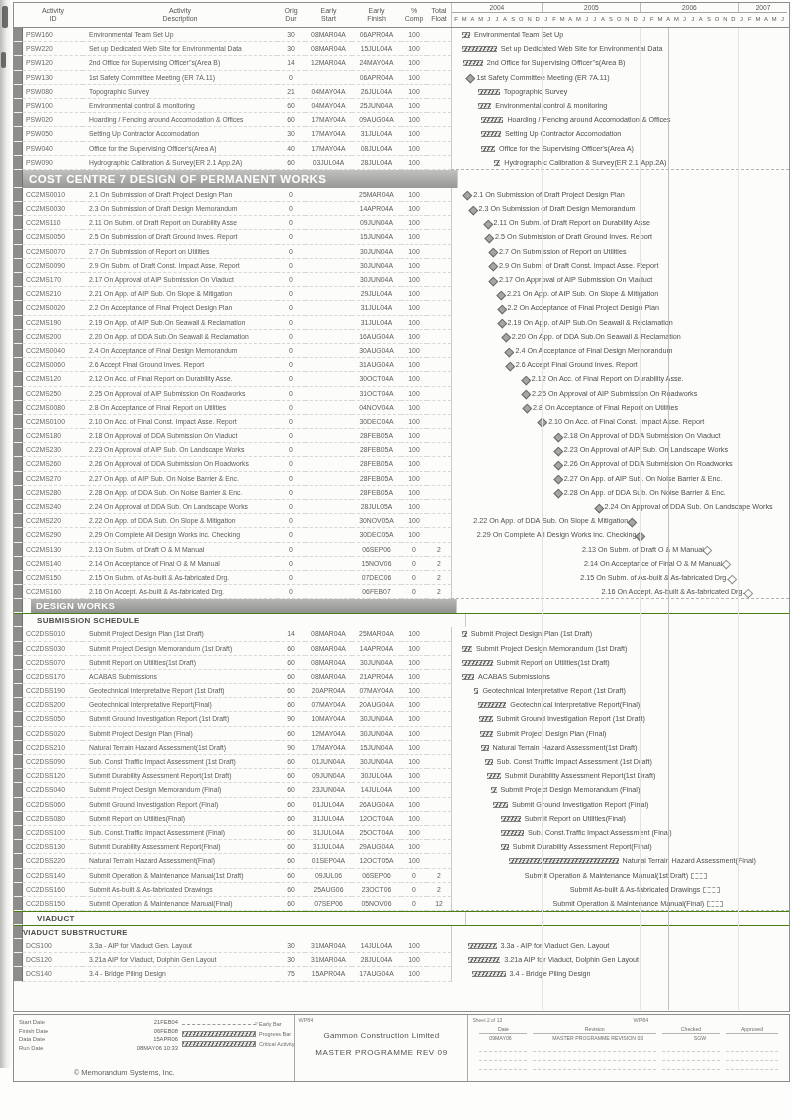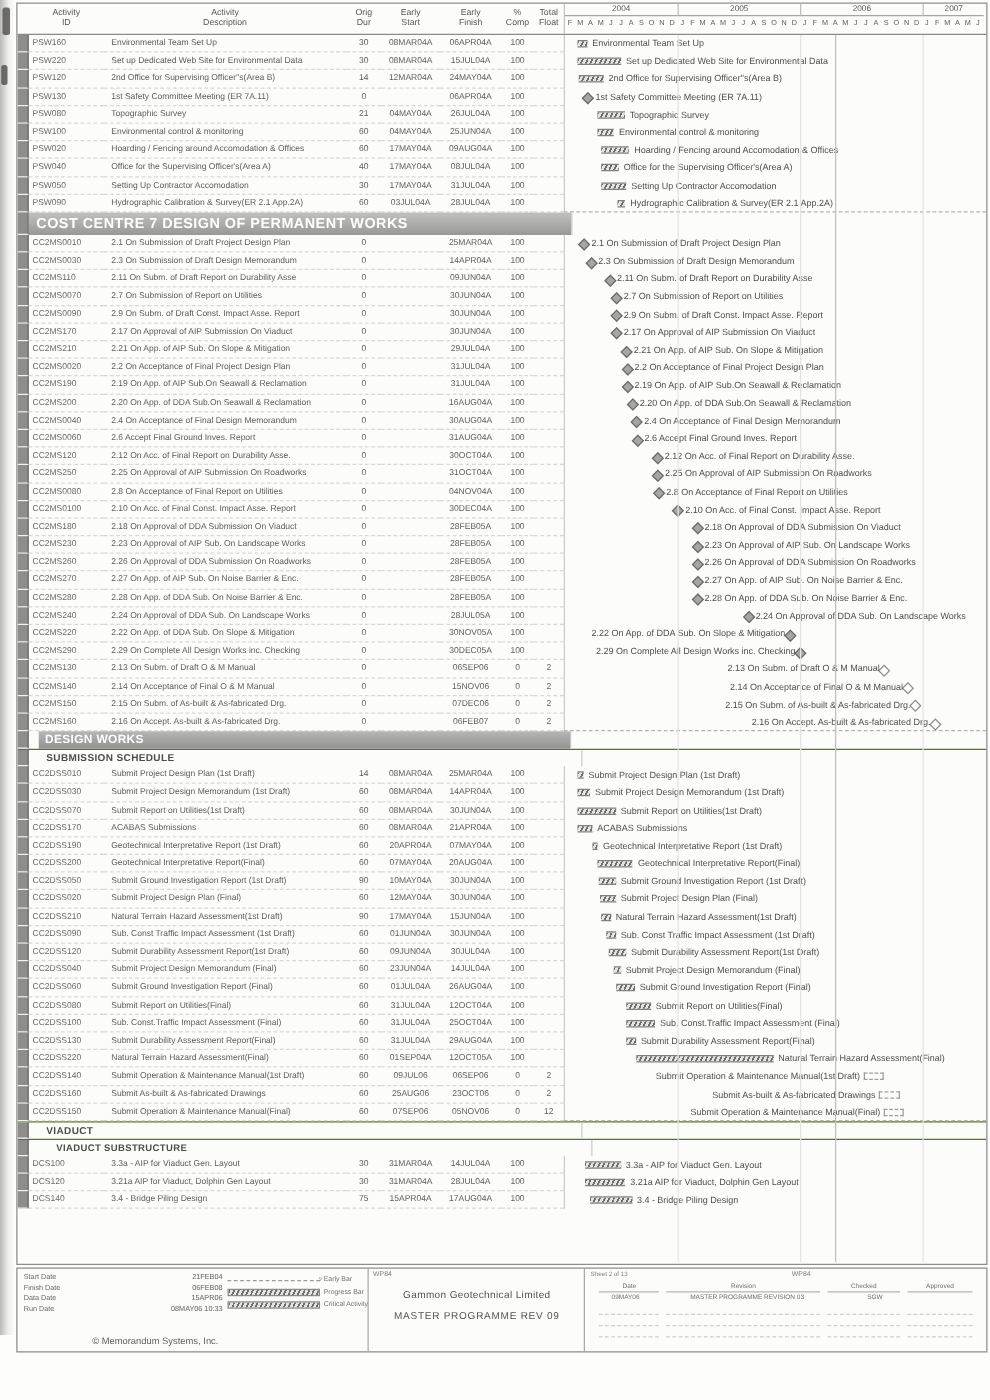--- a/index.html
+++ b/index.html
@@ -40,21 +40,21 @@
 
   
   .t-s1{height:18px;}
   .t-s1 .seclabel{flex:0 0 428px;background:linear-gradient(#c0c0be,#989896);color:#ffffff;
       font-weight:bold;font-size:11.5px;line-height:18px;padding-left:6px;letter-spacing:.4px;white-space:nowrap;overflow:hidden;}
   .t-s2{height:14px;}
   .t-s2 .seclabel{flex:0 0 420px;margin-left:8px;background:linear-gradient(#b6b6b4,#929290);color:#ffffff;
       font-weight:bold;font-size:9.5px;line-height:14px;padding-left:5px;letter-spacing:.3px;white-space:nowrap;overflow:hidden;}
   .t-sh,.t-sh2{height:13px;border-top:1px solid #4d7c0f;}
   .t-sh .seclabel{flex:0 0 428px;font-size:8px;font-weight:bold;color:#4d4d4b;line-height:13px;padding-left:14px;letter-spacing:.3px;}
-  .t-sh2 .seclabel{flex:0 0 428px;font-size:7.6px;font-weight:bold;color:#4d4d4b;line-height:13px;padding-left:22px;letter-spacing:.3px;}
+  .t-sh2 .seclabel{flex:0 0 428px;font-size:7.6px;font-weight:bold;color:#4d4d4b;line-height:13px;letter-spacing:.3px;}
 
   
   .gbar{position:absolute;top:4px;height:6px;box-sizing:border-box;
         background:repeating-linear-gradient(115deg,#6e6e6c 0px,#6e6e6c 1.4px,#e4e4e1 1.4px,#e4e4e1 3.4px);
         border-top:1px solid #80807e;border-bottom:1px solid #80807e;}
   .gobar{position:absolute;top:4px;height:6px;box-sizing:border-box;border:1px dashed #9e9e9b;background:#fbfbf8;}
   .gms{position:absolute;top:4.6px;width:4.6px;height:4.6px;transform:rotate(45deg);background:#a6a6a4;border:1px solid #6b6b69;}
   .goms{position:absolute;top:4.6px;width:4.6px;height:4.6px;transform:rotate(45deg);background:#fdfdfb;border:1px solid #8d8d8b;}
   .glab{position:absolute;top:0;font-size:7.2px;color:#4f4f4d;line-height:14px;white-space:nowrap;}
   .vline{position:absolute;top:0;bottom:0;width:1px;}
@@ -279,48 +279,48 @@
           <div class="cell c-ef">09AUG04A</div>
           <div class="cell c-pc">100</div>
           <div class="cell c-tf"></div>
           <div class="gcell">
             <div class="gbar" style="left: 29.0061px; width: 22.3878px;"></div>
             <div class="glab" style="left: 55.3939px;">Hoarding / Fencing around Accomodation &amp; Offices</div>
           </div>
         </div>
         <div class="trow">
           <div class="c-strip"></div>
+          <div class="cell c-id">PSW050</div>
+          <div class="cell c-desc">Setting Up Contractor Accomodation</div>
+          <div class="cell c-dur">30</div>
+          <div class="cell c-es">17MAY04A</div>
+          <div class="cell c-ef">31JUL04A</div>
+          <div class="cell c-pc">100</div>
+          <div class="cell c-tf"></div>
+          <div class="gcell">
+            <div class="gbar" style="left: 29.0061px; width: 20.0183px;"></div>
+            <div class="glab" style="left: 53.0244px;">Setting Up Contractor Accomodation</div>
+          </div>
+        </div>
+        <div class="trow">
+          <div class="c-strip"></div>
           <div class="cell c-id">PSW040</div>
           <div class="cell c-desc">Office for the Supervising Officer's(Area A)</div>
           <div class="cell c-dur">40</div>
           <div class="cell c-es">17MAY04A</div>
           <div class="cell c-ef">08JUL04A</div>
           <div class="cell c-pc">100</div>
           <div class="cell c-tf"></div>
           <div class="gcell">
             <div class="gbar" style="left: 29.0061px; width: 13.972px;"></div>
             <div class="glab" style="left: 46.978px;">Office for the Supervising Officer's(Area A)</div>
           </div>
         </div>
         <div class="trow">
           <div class="c-strip"></div>
-          <div class="cell c-id">PSW050</div>
-          <div class="cell c-desc">Setting Up Contractor Accomodation</div>
-          <div class="cell c-dur">30</div>
-          <div class="cell c-es">17MAY04A</div>
-          <div class="cell c-ef">31JUL04A</div>
-          <div class="cell c-pc">100</div>
-          <div class="cell c-tf"></div>
-          <div class="gcell">
-            <div class="gbar" style="left: 29.0061px; width: 20.0183px;"></div>
-            <div class="glab" style="left: 53.0244px;">Setting Up Contractor Accomodation</div>
-          </div>
-        </div>
-        <div class="trow">
-          <div class="c-strip"></div>
           <div class="cell c-id">PSW090</div>
           <div class="cell c-desc">Hydrographic Calibration &amp; Survey(ER 2.1 App.2A)</div>
           <div class="cell c-dur">60</div>
           <div class="cell c-es">03JUL04A</div>
           <div class="cell c-ef">28JUL04A</div>
           <div class="cell c-pc">100</div>
           <div class="cell c-tf"></div>
           <div class="gcell gdivider">
             <div class="gbar" style="left: 41.6707px; width: 6.53659px;"></div>
             <div class="glab" style="left: 52.2073px;">Hydrographic Calibration &amp; Survey(ER 2.1 App.2A)</div>
@@ -364,20 +364,34 @@
           <div class="cell c-id">CC2MS110</div>
           <div class="cell c-desc">2.11 On Subm. of Draft Report on Durability Asse</div>
           <div class="cell c-dur">0</div>
           <div class="cell c-es"></div>
           <div class="cell c-ef">09JUN04A</div>
           <div class="cell c-pc">100</div>
           <div class="cell c-tf"></div>
           <div class="gcell">
             <div class="gms" style="left: 32.5524px;"></div>
             <div class="glab" style="left: 41.5524px;">2.11 On Subm. of Draft Report on Durability Asse</div>
+          </div>
+        </div>
+        <div class="trow">
+          <div class="c-strip"></div>
+          <div class="cell c-id">CC2MS0050</div>
+          <div class="cell c-desc">2.5 On Submission of Draft Ground Inves. Report</div>
+          <div class="cell c-dur">0</div>
+          <div class="cell c-es"></div>
+          <div class="cell c-ef">15JUN04A</div>
+          <div class="cell c-pc">100</div>
+          <div class="cell c-tf"></div>
+          <div class="gcell">
+            <div class="gms" style="left: 34.1049px;"></div>
+            <div class="glab" style="left: 43.1049px;">2.5 On Submission of Draft Ground Inves. Report</div>
           </div>
         </div>
         <div class="trow">
           <div class="c-strip"></div>
           <div class="cell c-id">CC2MS0070</div>
           <div class="cell c-desc">2.7 On Submission of Report on Utilities</div>
           <div class="cell c-dur">0</div>
           <div class="cell c-es"></div>
           <div class="cell c-ef">30JUN04A</div>
           <div class="cell c-pc">100</div>
@@ -1103,21 +1117,21 @@
         </div>
         <div class="lgrow">
           <span class="lg-done"></span>
           <span class="lg-lab">Critical Activity</span>
         </div>
       </div>
       <div class="fcopy">© Memorandum Systems, Inc.</div>
     </div>
     <div class="fbox2">
       <div class="fwp">WP84</div>
-      <div class="fcompany">Gammon Geotechnical Limited</div>
+      <div class="fcompany">Gammon Construction Limited</div>
       <div class="fprog">MASTER PROGRAMME  REV  09</div>
     </div>
     <div class="fbox3">
       <div class="fsheet">Sheet 2 of 13</div>
       <div class="fwp2">WP84</div>
       <div class="revtab">
         <div class="revrow revhead">
           <div class="rv-date">Date</div>
           <div class="rv-rev">Revision</div>
           <div class="rv-chk">Checked</div>

